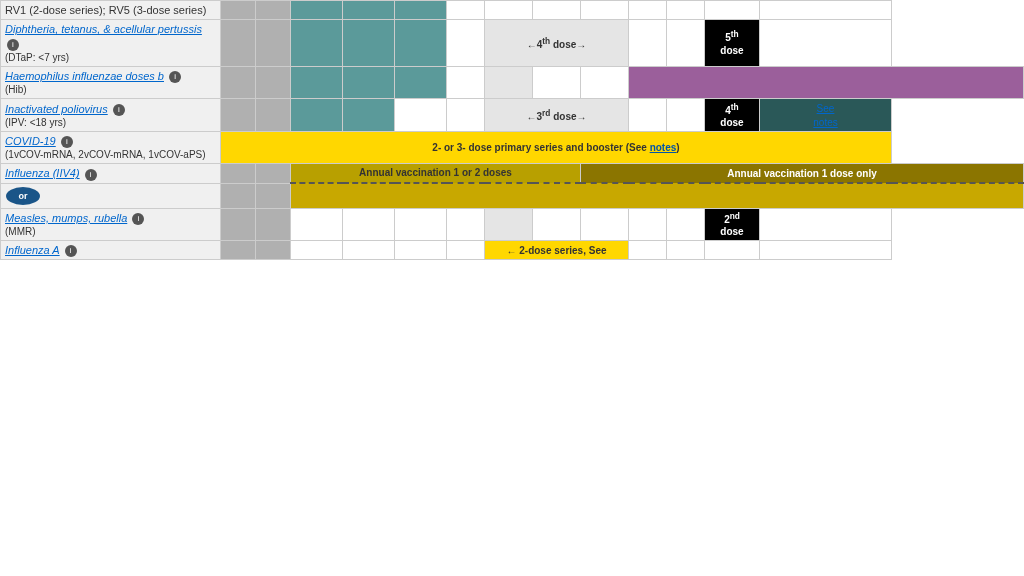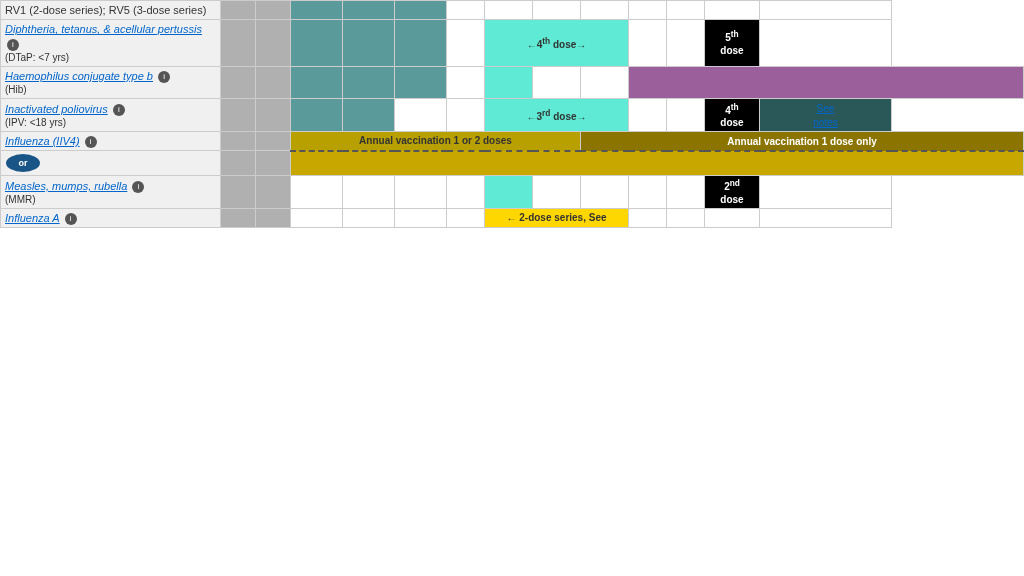--- a/index.html
+++ b/index.html
@@ -103,21 +103,21 @@
       font-weight: bold;
       margin: 1px;
     }
 
     .row-or {
       background: #f0f0f0;
     }
 
     
     .bg-teal1 { background-color: #5b9a9a; }
-    .bg-teal2 { background-color: #5eead4; }
+    .bg-teal2 { background-color: #e5e5e5; }
     .bg-teal3 { background-color: #000000; margin-left: 9px; }
     .bg-teal4 { background-color: #2a5858; margin-top: 35px; }
     .bg-purple { background-color: #9b5f9b; }
     .bg-yellow { background-color: #FFD700; }
     .bg-gold { background-color: #B8A000; }
     .bg-gray1 { background-color: #b0b0b0; }
     .bg-gray2 { background-color: #888; }
     .bg-white { background-color: #fff; }
   </style>
 </head>
@@ -182,21 +182,21 @@
     <td class="bg-white"></td>
     <td class="bg-teal3">
       <div class="cell-text">5<sup>th</sup><br>dose</div>
     </td>
     <td class="bg-white"></td>
   </tr>
 
   <tr>
     <td class="vaccine-name-cell">
       <div>
-        <a href="#" class="vaccine-link" style="font-style:italic;">Haemophilus conjugate type b</a>
+        <a href="#" class="vaccine-link" style="font-style:italic;">Haemophilus influenzae doses b</a>
         <span class="info-icon">i</span>
       </div>
       <div class="vaccine-subtext">(Hib)</div>
     </td>
     <td class="bg-gray1"></td>
     <td class="bg-gray1"></td>
     <td class="bg-teal1"></td>
     <td class="bg-teal1"></td>
     <td class="bg-teal1"></td>
     <td class="bg-white"></td>
@@ -229,20 +229,34 @@
     <td class="bg-teal3">
       <div class="cell-text">4<sup>th</sup><br>dose</div>
     </td>
     <td class="bg-teal4">
       <div style="text-align:center;">
         <a href="#" class="see-notes">See<br>notes</a>
       </div>
     </td>
   </tr>
 
+  <tr>
+    <td class="vaccine-name-cell">
+      <div>
+        <a href="#" class="vaccine-link">COVID-19</a>
+        <span class="info-icon">i</span>
+      </div>
+      <div class="vaccine-subtext">(1vCOV-mRNA, 2vCOV-mRNA, 1vCOV-aPS)</div>
+    </td>
+    <td colspan="13" class="bg-yellow">
+      <div class="cell-text-dark">
+        2- or 3- dose primary series and booster (See <a href="#" style="color:#0055aa;">notes</a>)
+      </div>
+    </td>
+  </tr>
 
   <tr>
     <td class="vaccine-name-cell">
       <div>
         <a href="#" class="vaccine-link">Influenza (IIV4)</a>
         <span class="info-icon">i</span>
       </div>
     </td>
     <td class="bg-gray1"></td>
     <td class="bg-gray1"></td>

